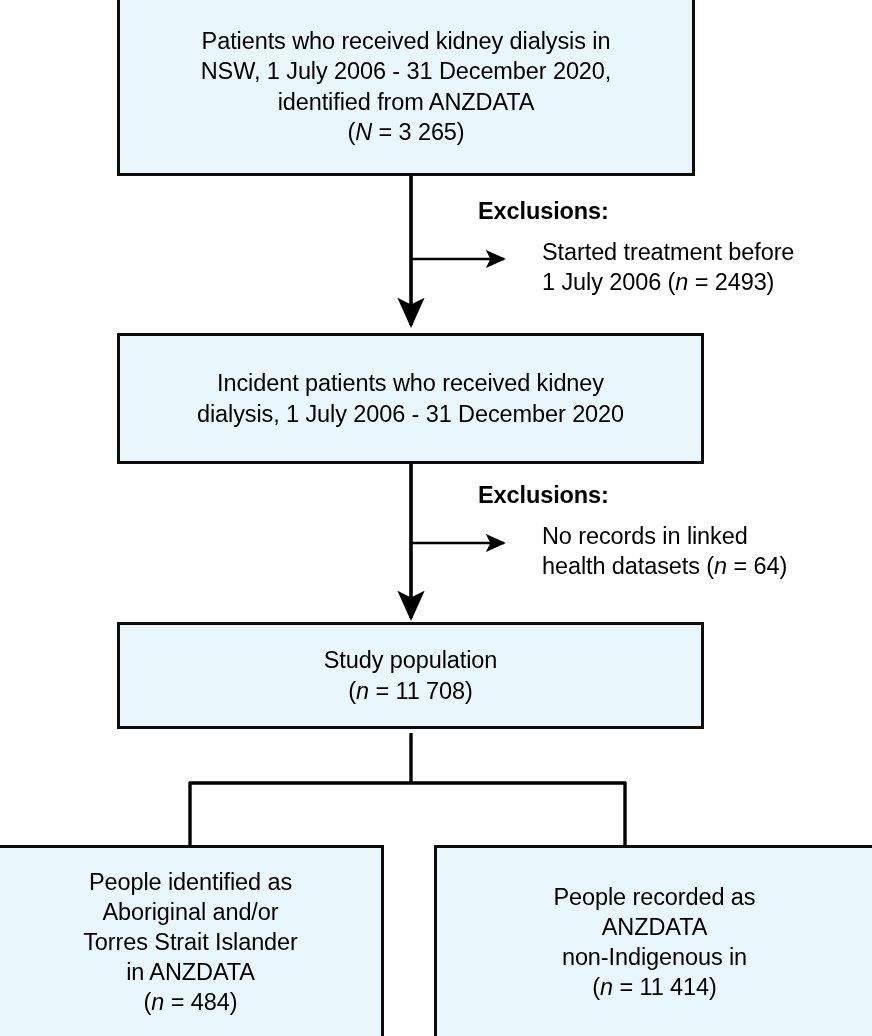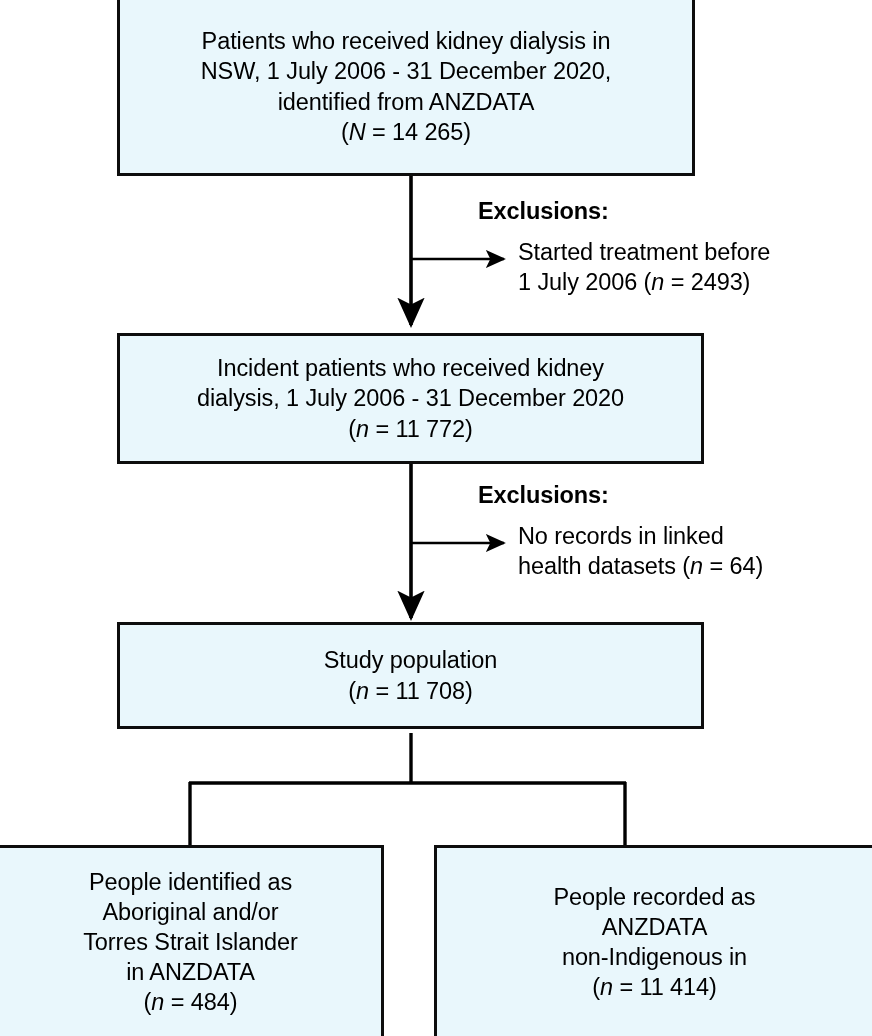--- a/index.html
+++ b/index.html
@@ -63,21 +63,21 @@
     letter-spacing: -0.1px;
   }
   .exclusion-title {
     font-weight: bold;
     display: block;
     margin-left: 20px;
   }
   .exclusion-body {
     display: block;
     margin-top: 10px;
-    margin-left: 60px;
+    margin-left: 84px;
   }
   .exclusion-body .node-line { display: block; white-space: nowrap; }
 
   #exclusion-1 { left: 458px; top: 196px; }
   #exclusion-2 { left: 458px; top: 480px; }
 
   .italic { font-style: italic; }
 </style>
 </head>
 <body>
@@ -103,37 +103,36 @@
     <line x1="189" y1="783" x2="626" y2="783" stroke="#000000" stroke-width="3.4"></line>
     <line x1="190" y1="782" x2="190" y2="847" stroke="#000000" stroke-width="3.4"></line>
     <line x1="625" y1="782" x2="625" y2="847" stroke="#000000" stroke-width="3.4"></line>
   </svg>
 
   <div class="node-box" id="box-source">
     <div class="node-inner">
       <span class="node-line">Patients who received kidney dialysis in</span>
       <span class="node-line">NSW, 1 July 2006 - 31 December 2020,</span>
       <span class="node-line">identified from ANZDATA</span>
-      <span class="node-line"><span>(</span><span class="italic">N</span><span> = 14 265</span><span>)</span></span>
+      <span class="node-line"><span>(</span><span class="italic">N</span><span> = 3 265</span><span>)</span></span>
     </div>
   </div>
 
   <div class="exclusion" id="exclusion-1">
     <span class="exclusion-title">Exclusions:</span>
     <span class="exclusion-body">
       <span class="node-line">Started treatment before</span>
       <span class="node-line"><span>1 July 2006 (</span><span class="italic">n</span><span> = 2493)</span></span>
     </span>
   </div>
 
   <div class="node-box" id="box-incident">
     <div class="node-inner">
       <span class="node-line">Incident patients who received kidney</span>
       <span class="node-line">dialysis, 1 July 2006 - 31 December 2020</span>
-      <span class="node-line"><span>(</span><span class="italic">n</span><span> = 11 772</span><span>)</span></span>
     </div>
   </div>
 
   <div class="exclusion" id="exclusion-2">
     <span class="exclusion-title">Exclusions:</span>
     <span class="exclusion-body">
       <span class="node-line">No records in linked</span>
       <span class="node-line"><span>health datasets (</span><span class="italic">n</span><span> = 64)</span></span>
     </span>
   </div>

